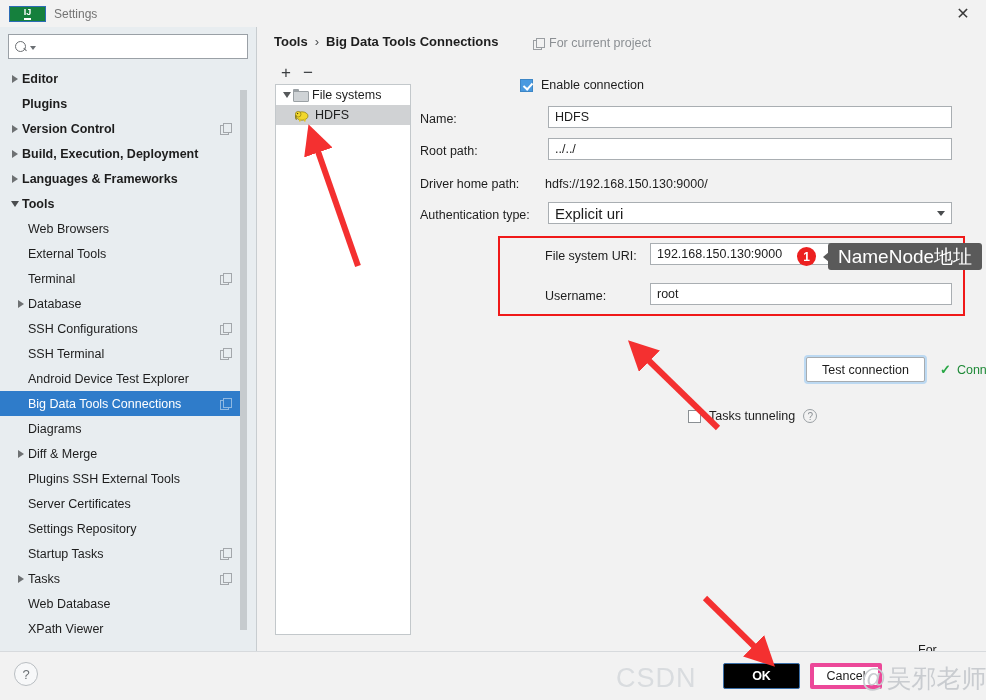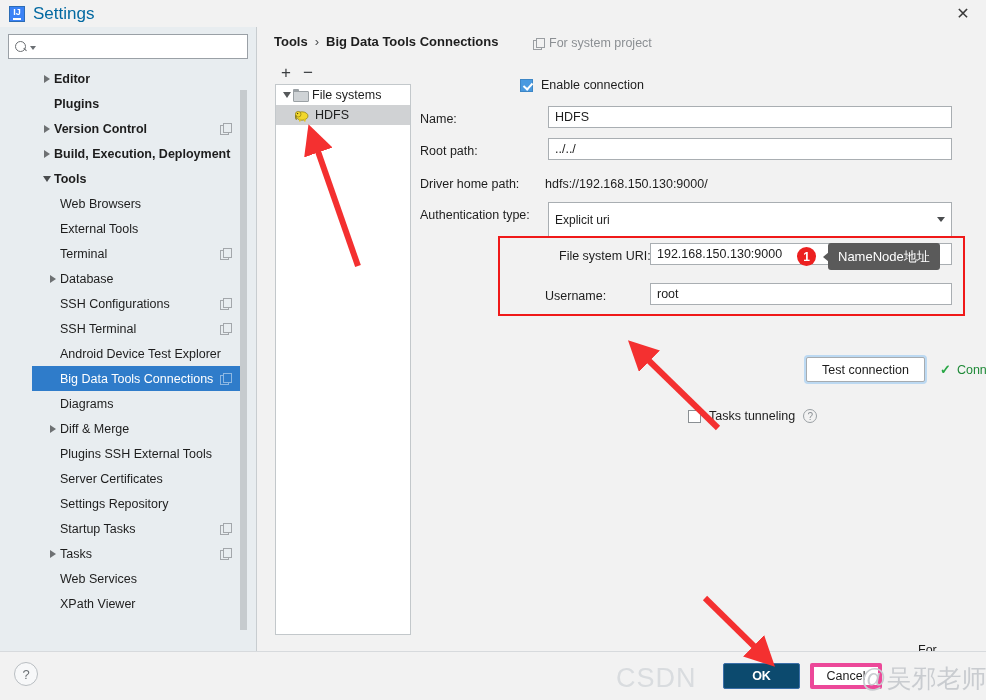--- a/index.html
+++ b/index.html
@@ -18,30 +18,30 @@
     background: #f2f2f2;
   }
 
   
   .titlebar {
     position: absolute; left: 0; top: 0; width: 986px; height: 27px;
     background: #f2f2f2;
     display: flex; align-items: center;
   }
   .ij-icon {
-    width: 16px; height: 16px; margin-left: 9px; margin-right: 8px;
-    background: #3b82f6;
+    width: 37px; height: 16px; margin-left: 9px; margin-right: 8px;
+    background: #15803d;
     border: 1px solid #2c6cb5;
     display: flex; align-items: center; justify-content: center;
     color: #fff; font-size: 9px; font-weight: bold;
     font-family: "Liberation Sans", sans-serif;
     line-height: 1;
   }
   .ij-icon span { display:block; border-bottom: 2px solid #fff; padding-bottom:1px; }
-  .title-text { font-size: 17px; color: #0369a1; }
+  .title-text { font-size: 12px; color: #737373; }
   .close-x {
     position: absolute; right: 0; top: 0; width: 46px; height: 27px;
     display: flex; align-items: center; justify-content: center;
     font-size: 16px; color: #3a3a3a; cursor: default;
   }
 
   
   .sidebar {
     position: absolute; left: 0; top: 27px; width: 257px; height: 624px;
     background: #e8edf0;
@@ -71,21 +71,21 @@
   .search-input {
     border: none; outline: none; background: transparent;
     font-family: "Liberation Sans", sans-serif; font-size: 12px;
     flex: 1; height: 20px;
   }
 
   .tree {
     position: absolute; left: 0; top: 39px; width: 241px; bottom: 0;
     overflow: hidden;
   }
-  .tree-clip { position: absolute; left: 0; top: 0; width: 241px; bottom: 0; padding-left: 32px; }
+  .tree-clip { position: absolute; left: 0; top: 0; width: 241px; bottom: 0; }
   .tree-row {
     position: relative;
     height: 25px; display: flex; align-items: center;
     padding-left: 8px; padding-right: 6px;
     white-space: nowrap;
   }
   .tree-row.selected { background: #2f7cca; color: #fff; }
   .tree-row .arrow {
     width: 14px; flex: none; display: flex; align-items: center; justify-content: center;
   }
@@ -215,23 +215,23 @@
   .field-label {
     position: absolute; font-size: 12.5px; color: #1d1d1d; white-space: nowrap;
   }
   .text-input {
     position: absolute; height: 22px; background: #fff;
     border: 1px solid #a9aeb2; padding: 0 6px;
     font-family: "Liberation Sans", sans-serif; font-size: 12.5px; color: #1d1d1d;
     display: flex; align-items: center;
   }
   .combo {
-    position: absolute; height: 35px; background: #fff;
+    position: absolute; height: 22px; background: #fff;
     border: 1px solid #a9aeb2; padding: 0 6px;
-    font-size: 12px; display: flex; align-items: center; justify-content: space-between;
+    font-size: 15px; display: flex; align-items: center; justify-content: space-between;
   }
   .combo .cv { flex: 1; }
   .combo .caret {
     width: 0; height: 0; border-left: 4.5px solid transparent;
     border-right: 4.5px solid transparent; border-top: 5px solid #4a4d4f;
   }
   .static-text { position: absolute; font-size: 12.5px; color: #1d1d1d; }
 
   .red-box {
     position: absolute; left: 498px; top: 236px; width: 467px; height: 80px;
@@ -241,21 +241,21 @@
   .badge-1 {
     position: absolute; left: 797px; top: 247px;
     width: 19px; height: 19px; border-radius: 50%; background: #ec2020;
     color: #fff; font-size: 12px; font-weight: bold;
     display: flex; align-items: center; justify-content: center;
   }
   .tooltip {
     position: absolute; left: 828px; top: 243px; height: 27px;
     background: #5a5a5a; color: #fff; border-radius: 3px;
     display: flex; align-items: center; padding: 4px 10px;
-    font-size: 13px; white-space: nowrap;
+    font-size: 19px; white-space: nowrap;
   }
   .tooltip::before {
     content: ""; position: absolute; left: -5px; top: 9px;
     border-top: 5px solid transparent; border-bottom: 5px solid transparent;
     border-right: 6px solid #5a5a5a;
   }
 
   .test-btn {
     position: absolute; left: 548px; top: 330px; width: 119px; height: 25px;
     background: #fff; border: 1px solid #a7acb0; border-radius: 2px;
@@ -292,21 +292,21 @@
     background: #f2f2f2; border-top: 1px solid #d7dadd;
   }
   .help-btn {
     position: absolute; left: 14px; top: 11px;
     width: 24px; height: 24px; border-radius: 50%;
     border: 1px solid #b9bec2; background: #f7f8f9; color: #6b7074;
     display: flex; align-items: center; justify-content: center; font-size: 13px;
   }
   .ok-btn {
     position: absolute; left: 723px; top: 663px; width: 77px; height: 26px;
-    background: #0c4a6e; border: 1px solid #3b6fa8; border-radius: 2px;
+    background: #000000; border: 1px solid #3b6fa8; border-radius: 2px;
     color: #fff; font-size: 12.5px; font-weight: bold;
     display: flex; align-items: center; justify-content: center;
   }
   .cancel-btn {
     position: absolute; left: 810px; top: 663px; width: 72px; height: 26px;
     background: #fff; border: 4px solid #ec4899; border-radius: 2px;
     color: #1d1d1d; font-size: 12.5px;
     display: flex; align-items: center; justify-content: center;
   }
 
@@ -373,20 +373,26 @@
             <span class="tree-label">Version Control</span>
             <span class="copy-ico"></span>
           </div>
           <div class="tree-row lvl1 bold">
             <span class="arrow right">
               <i></i>
             </span>
             <span class="tree-label">Build, Execution, Deployment</span>
           </div>
           <div class="tree-row lvl1 bold">
+            <span class="arrow right">
+              <i></i>
+            </span>
+            <span class="tree-label">Languages &amp; Frameworks</span>
+          </div>
+          <div class="tree-row lvl1 bold">
             <span class="arrow down">
               <i></i>
             </span>
             <span class="tree-label">Tools</span>
           </div>
           <div class="tree-row lvl2">
             <span class="arrow none">
               <i></i>
             </span>
             <span class="tree-label">Web Browsers</span>
@@ -478,21 +484,21 @@
             <span class="arrow right">
               <i></i>
             </span>
             <span class="tree-label">Tasks</span>
             <span class="copy-ico"></span>
           </div>
           <div class="tree-row lvl2">
             <span class="arrow none">
               <i></i>
             </span>
-            <span class="tree-label">Web Services</span>
+            <span class="tree-label">Web Database</span>
           </div>
           <div class="tree-row lvl2">
             <span class="arrow none">
               <i></i>
             </span>
             <span class="tree-label">XPath Viewer</span>
           </div>
         </div>
     </div>
     <div class="sb-track"></div>
@@ -502,21 +508,21 @@
   <div class="main">
 
     <div class="breadcrumb">
       <span class="bc-part">Tools</span>
       <span class="bc-sep">›</span>
       <span class="bc-part">Big Data Tools Connections</span>
     </div>
 
     <div class="for-project">
       <span class="fp-ico"></span>
-      <span>For system project</span>
+      <span>For current project</span>
     </div>
 
     <div class="conn-toolbar">
       <div class="tb-btn">+</div>
       <div class="tb-btn">−</div>
     </div>
 
     <div class="conn-panel">
       <div class="conn-row">
         <span class="conn-arrow">
@@ -557,21 +563,21 @@
 
     <div class="field-label" style="left:162px; top:150px;">Driver home path:</div>
     <div class="static-text" style="left:287px; top:150px;">hdfs://192.168.150.130:9000/</div>
 
     <div class="field-label" style="left:162px; top:181px;">Authentication type:</div>
     <div class="combo" style="left:290px; top:175px; width:404px;">
       <span class="cv">Explicit uri</span>
       <span class="caret"></span>
     </div>
 
-    <div class="field-label" style="left:301px; top:222px;">File system URI:</div>
+    <div class="field-label" style="left:287px; top:222px;">File system URI:</div>
     <div class="text-input" style="left:392px; top:216px; width:302px;">
       <span>192.168.150.130:9000</span>
     </div>
 
     <div class="field-label" style="left:287px; top:262px;">Username:</div>
     <div class="text-input" style="left:392px; top:256px; width:302px;">
       <span>root</span>
     </div>
 
     <div class="test-btn">Test connection</div>

